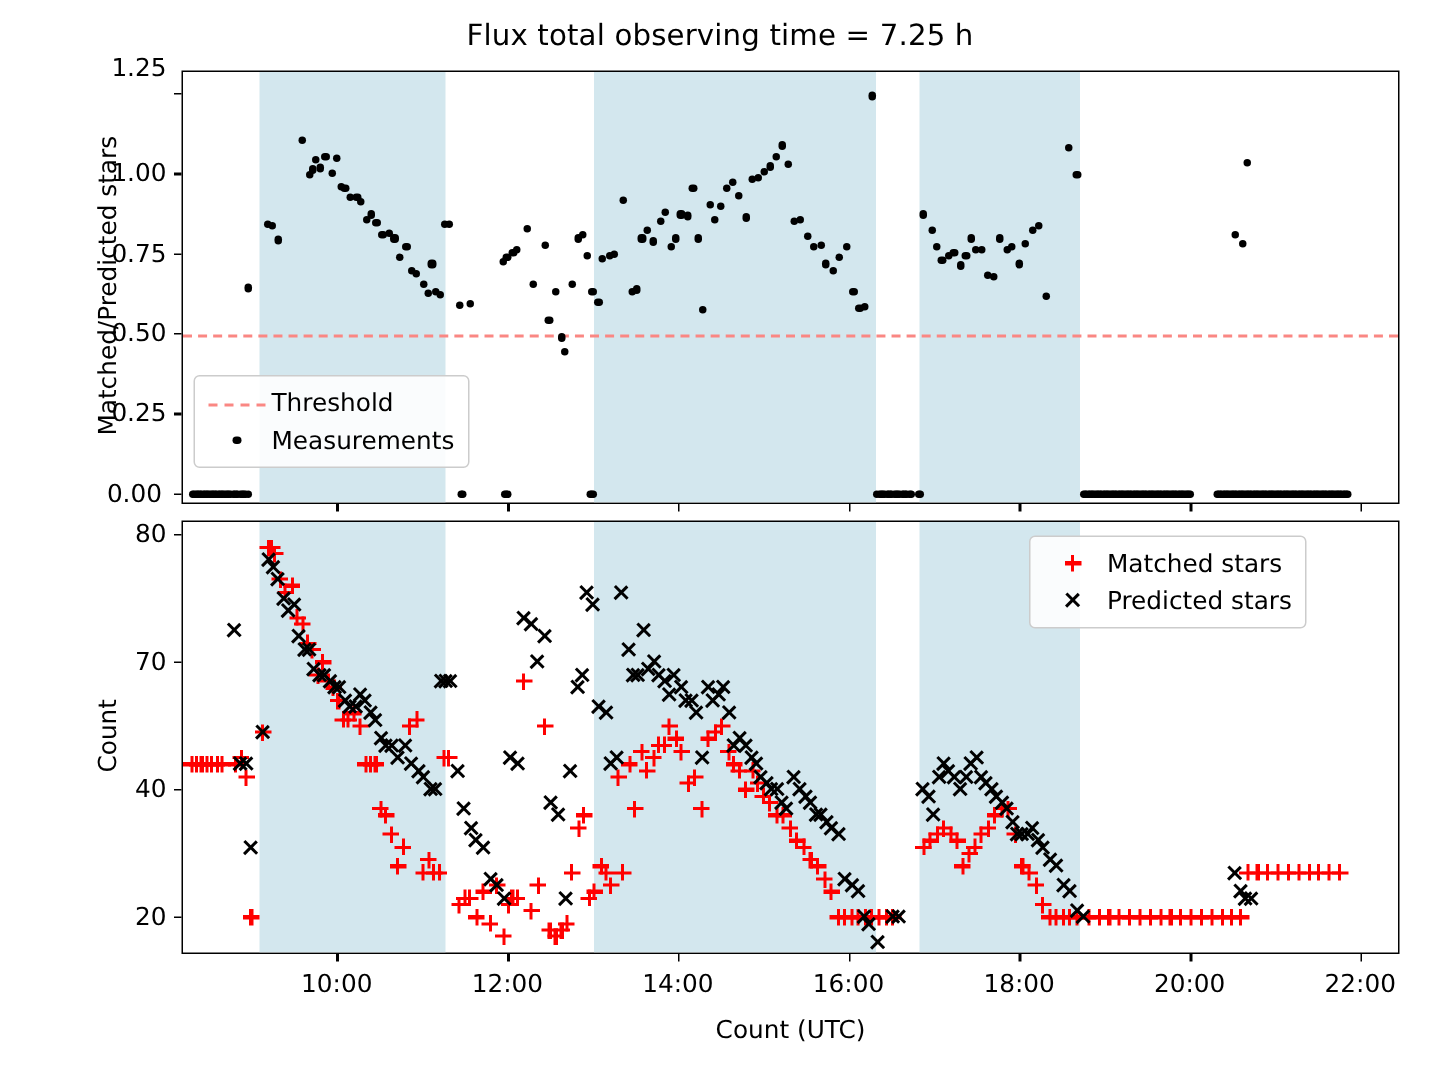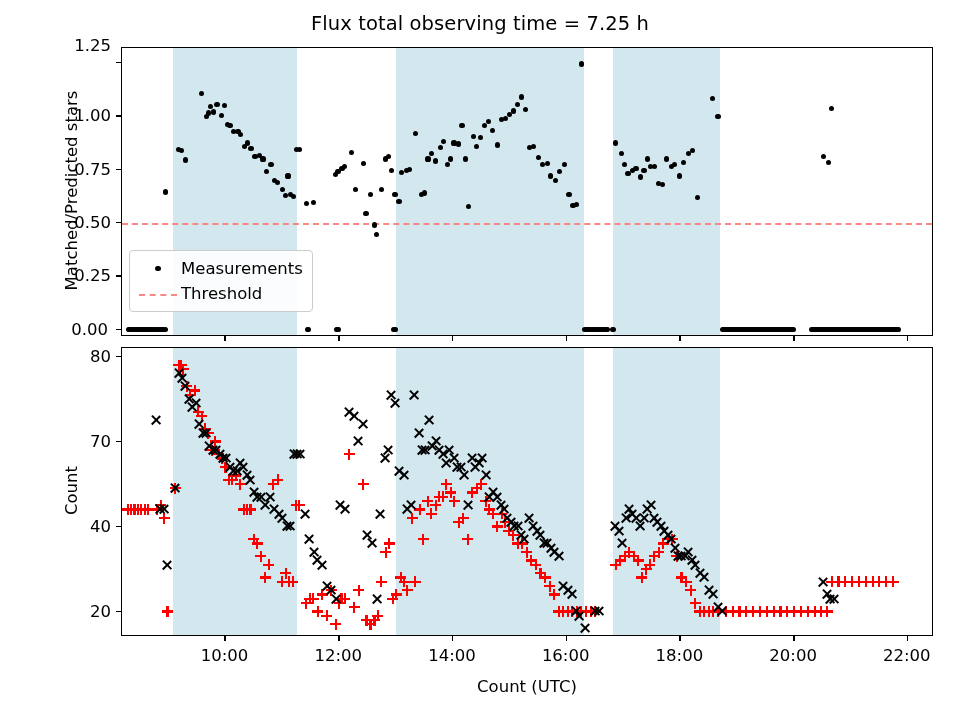--- a/index.html
+++ b/index.html
@@ -510,29 +510,29 @@
       <div class="tick-y" style="left: 116px; top: 115.251px;"></div>
       <div class="ylabel-val" style="left: 21px; width: 90px; top: 115.251px;">1.00</div>
       <div class="tick-y" style="left: 116px; top: 61.9299px;"></div>
       <div class="ylabel-val" style="left: 21px; width: 90px; top: 45px;">1.25</div>
     </div>
   <div class="axis-name-y" id="top-ylabel" style="width: 289px; left: -73.5px; top: 180.5px;">Matched/Predicted stars</div>
 
   <div class="legend" id="legend-top">
     <div class="legend-row">
       <span class="legend-sym">
+          <span class="lg-dash"></span>
+        </span>
+      <span class="legend-txt">Threshold</span>
+    </div>
+    <div class="legend-row">
+      <span class="legend-sym">
           <span class="lg-dot"></span>
         </span>
       <span class="legend-txt">Measurements</span>
-    </div>
-    <div class="legend-row">
-      <span class="legend-sym">
-          <span class="lg-dash"></span>
-        </span>
-      <span class="legend-txt">Threshold</span>
     </div>
   </div>
 
   <div id="panel-bottom" class="panel">
     <div id="bot-bands">
         <div class="band" style="left: 50.6078px; width: 123.961px; background: rgb(211, 231, 238);"></div>
         <div class="band" style="left: 273.51px; width: 188.216px; background: rgb(211, 231, 238);"></div>
         <div class="band" style="left: 491.294px; width: 106.902px; background: rgb(211, 231, 238);"></div>
       </div>
     <div id="bot-points">
@@ -860,20 +860,34 @@
       <div class="ylabel-val" style="left: 21px; width: 90px; top: 610.5px;">20</div>
       <div class="tick-y" style="left: 116px; top: 525.5px;"></div>
       <div class="ylabel-val" style="left: 21px; width: 90px; top: 525.5px;">40</div>
       <div class="tick-y" style="left: 116px; top: 440.5px;"></div>
       <div class="ylabel-val" style="left: 21px; width: 90px; top: 440.5px;">70</div>
       <div class="tick-y" style="left: 116px; top: 355.5px;"></div>
       <div class="ylabel-val" style="left: 21px; width: 90px; top: 355.5px;">80</div>
     </div>
   <div class="axis-name-y" id="bot-ylabel" style="width: 289px; left: -73.5px; top: 480.5px;">Count</div>
 
+  <div class="legend" id="legend-bottom">
+    <div class="legend-row">
+      <span class="legend-sym">
+          <span class="plus lg-plus"></span>
+        </span>
+      <span class="legend-txt">Matched stars</span>
+    </div>
+    <div class="legend-row">
+      <span class="legend-sym">
+          <span class="cross lg-cross"></span>
+        </span>
+      <span class="legend-txt">Predicted stars</span>
+    </div>
+  </div>
 
   <div id="xticks">
       <div class="tick-x" style="left: 224.49px; top: 336px;"></div>
       <div class="tick-x" style="left: 224.49px; top: 636px;"></div>
       <div class="xlabel-val" style="left: 224.49px; top: 646px;">10:00</div>
       <div class="tick-x" style="left: 338.216px; top: 336px;"></div>
       <div class="tick-x" style="left: 338.216px; top: 636px;"></div>
       <div class="xlabel-val" style="left: 338.216px; top: 646px;">12:00</div>
       <div class="tick-x" style="left: 451.941px; top: 336px;"></div>
       <div class="tick-x" style="left: 451.941px; top: 636px;"></div>

